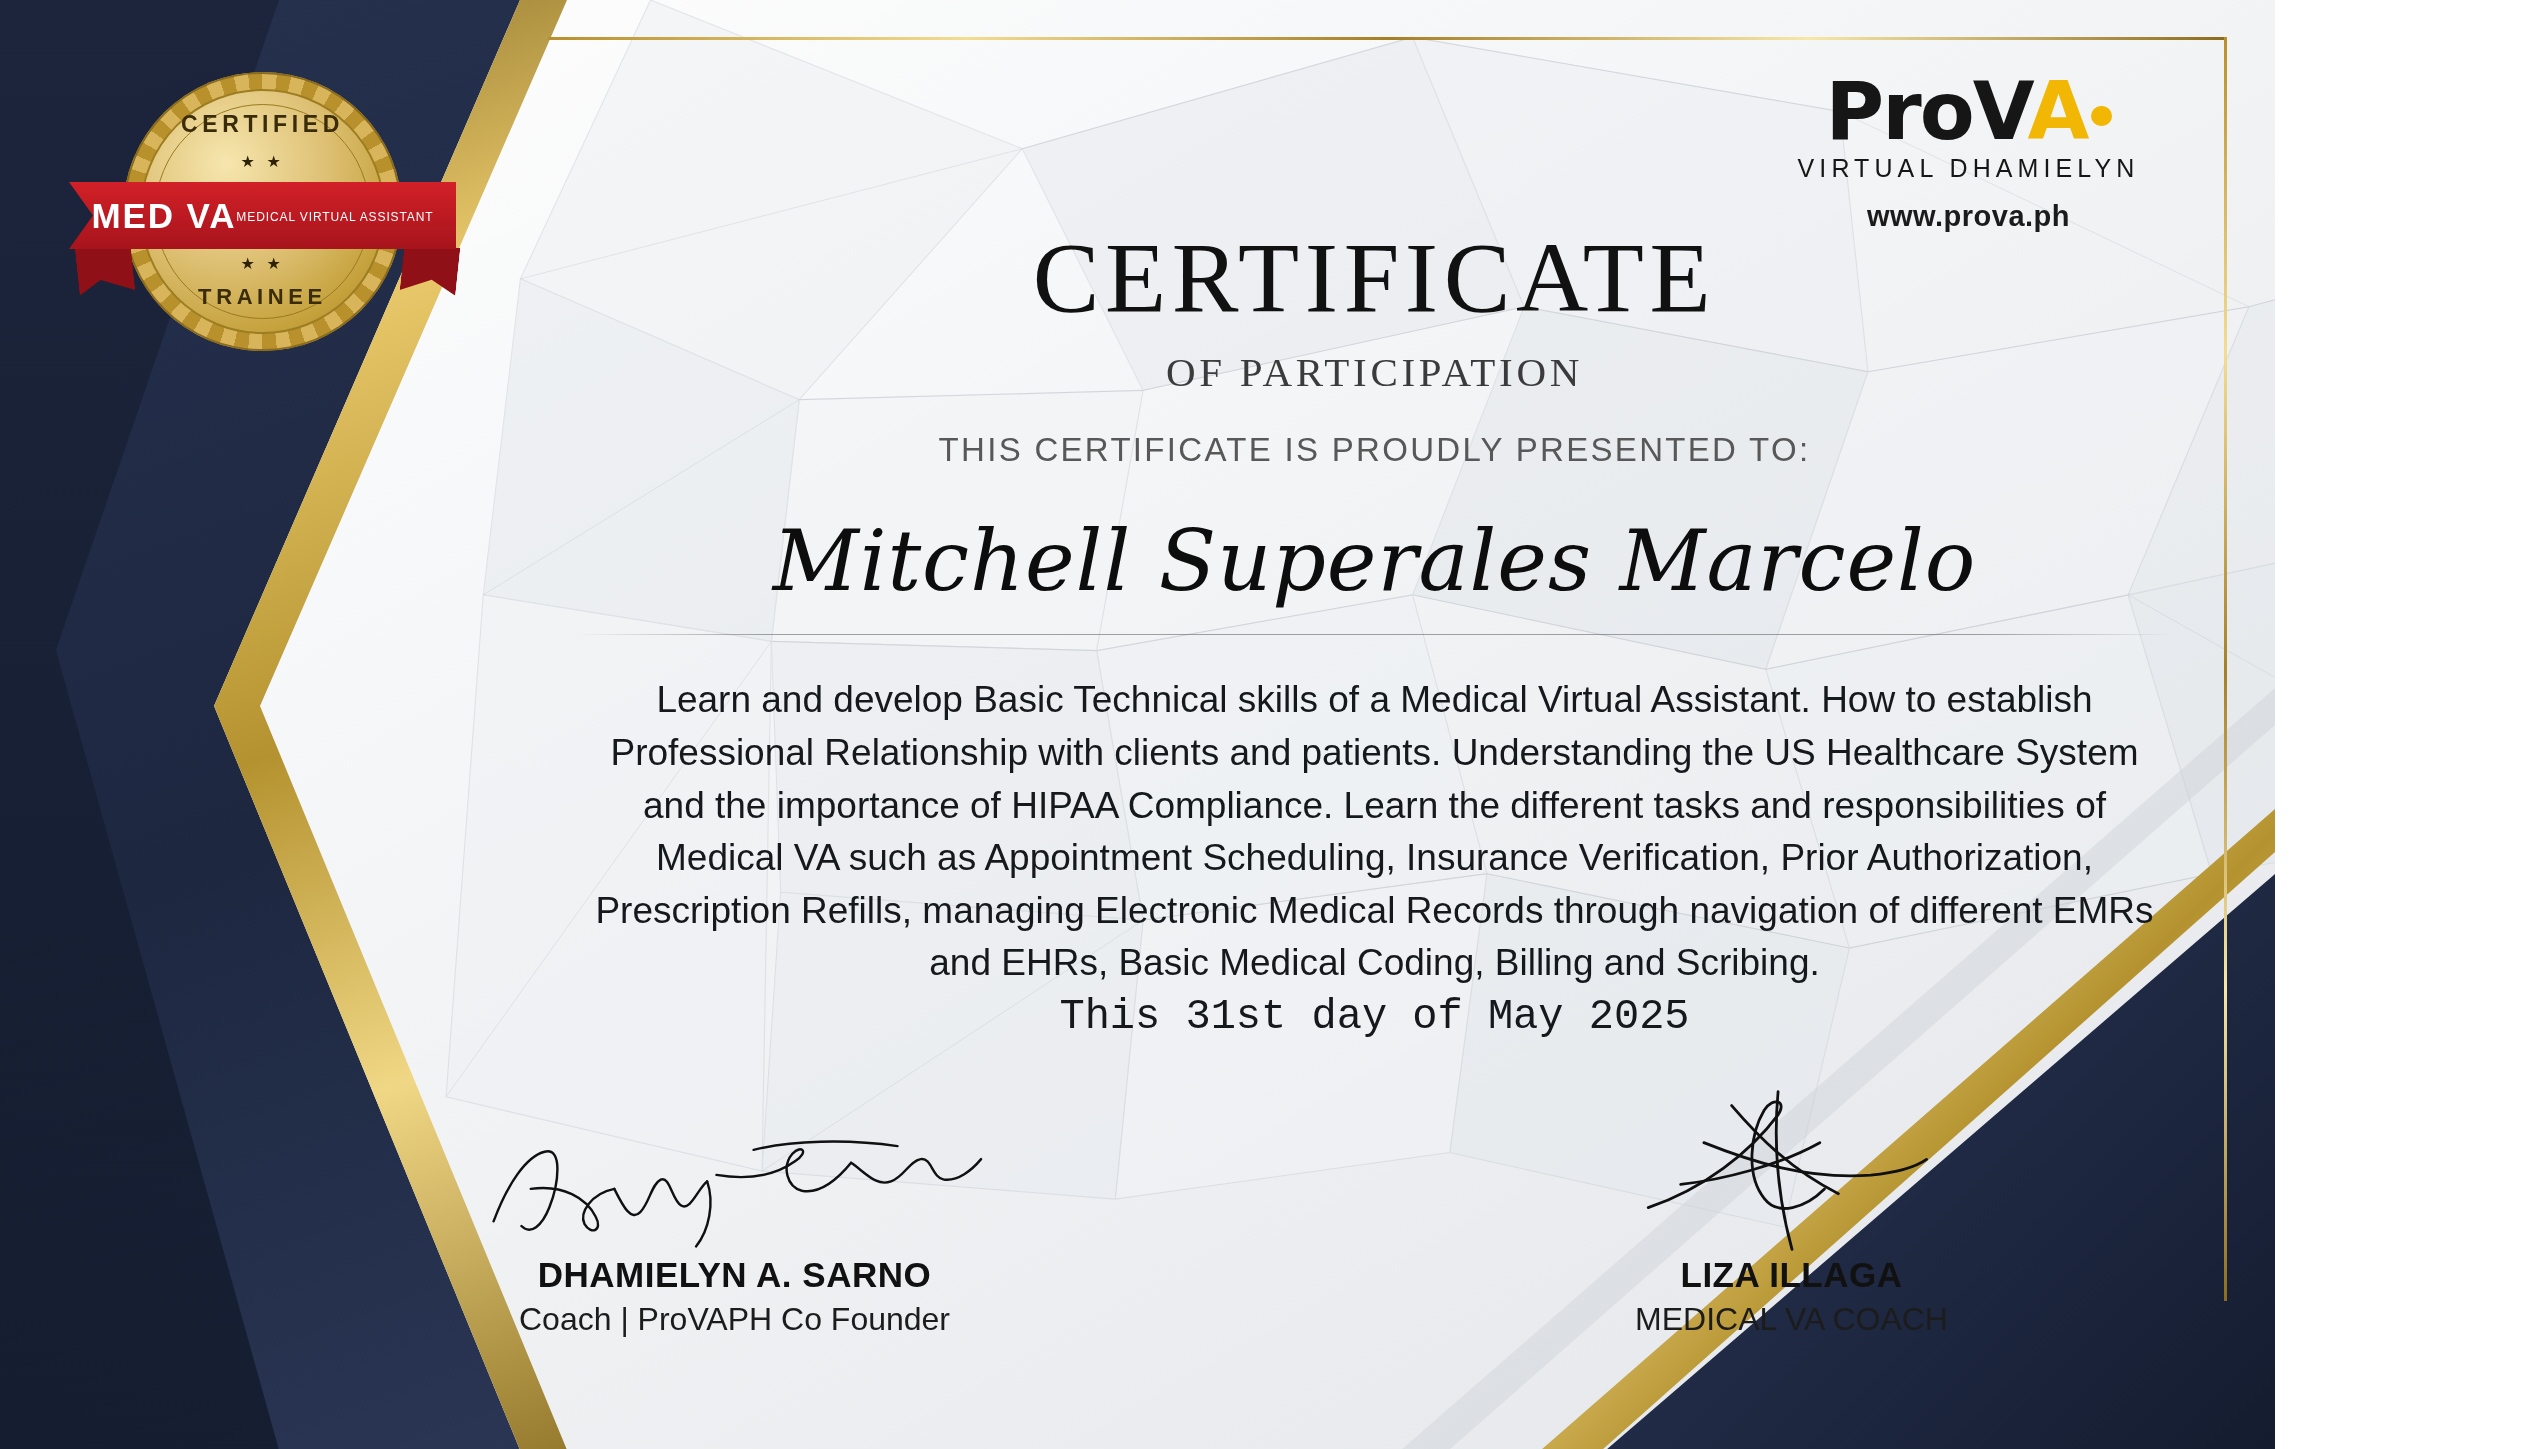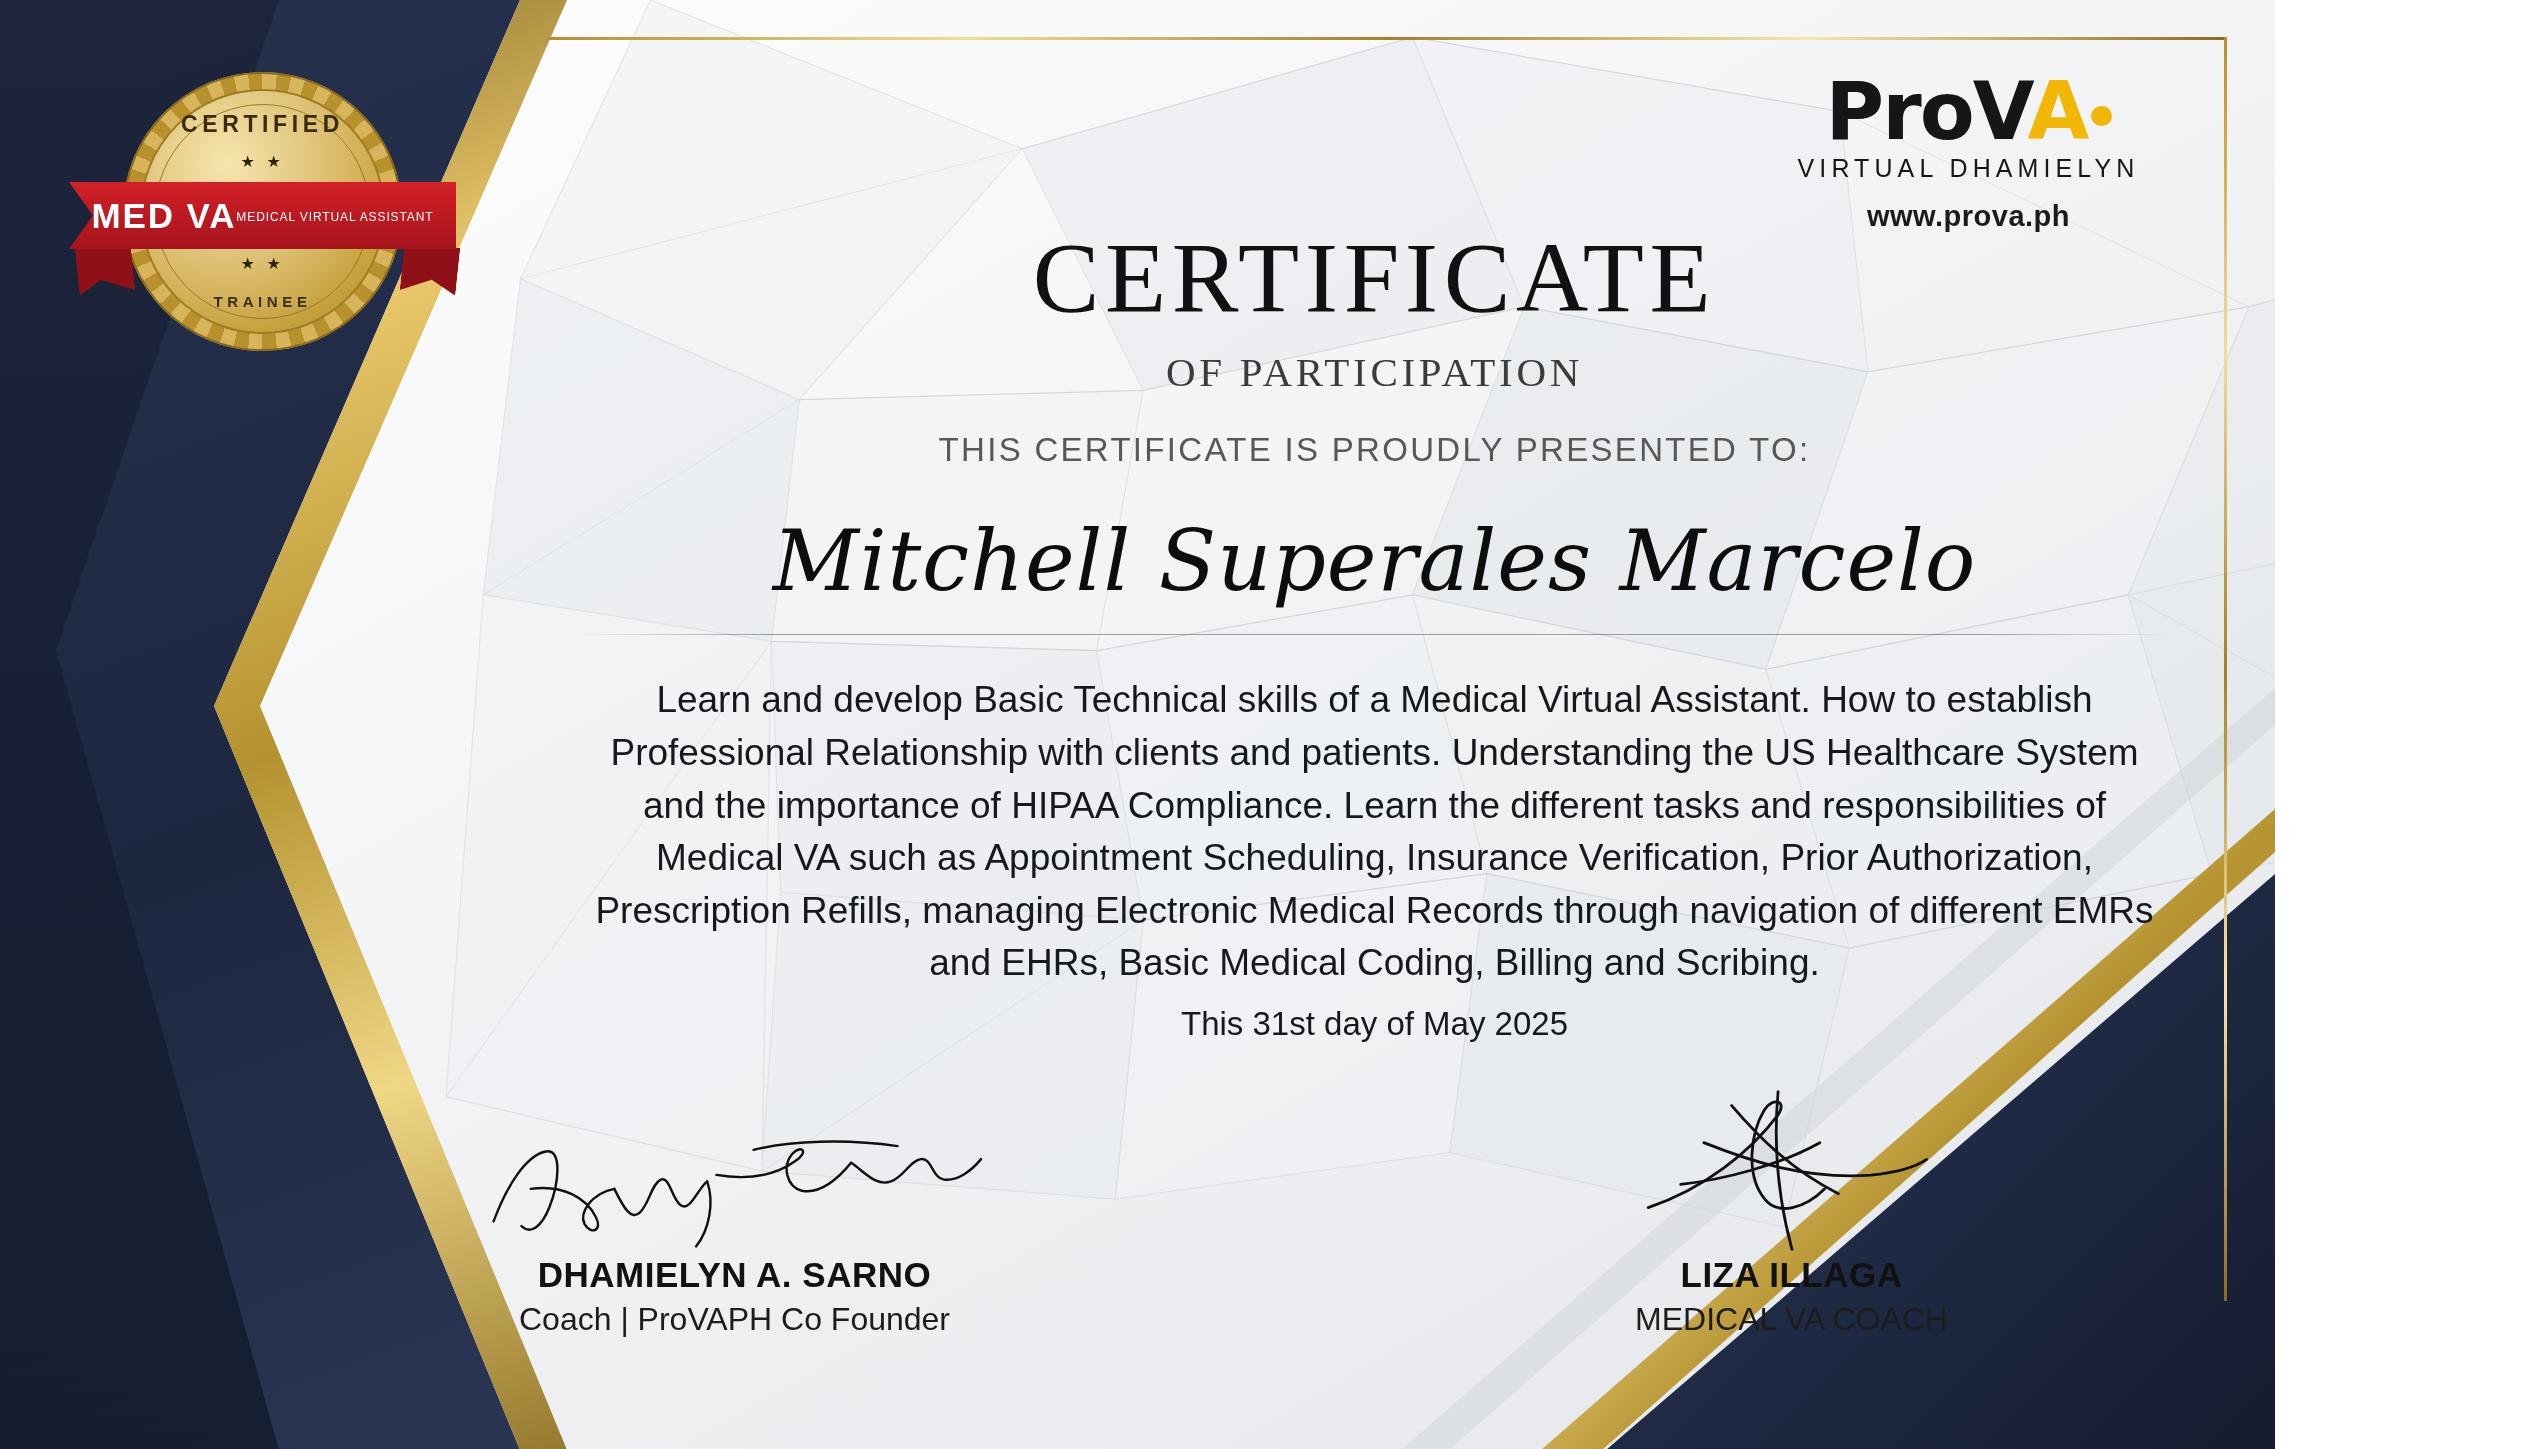--- a/index.html
+++ b/index.html
@@ -130,21 +130,21 @@
     color: #3a2c08;
     font-family: "Liberation Sans", sans-serif;
   }
   .seal-text-top {
     top: 39px;
     font-size: 23px;
     letter-spacing: 4.6px;
   }
   .seal-text-bottom {
     bottom: 41px;
-    font-size: 15px;
+    font-size: 22px;
     letter-spacing: 4.6px;
   }
   .seal-stars {
     position: absolute;
     left: 0; right: 0;
     text-align: center;
     color: #2e2206;
     font-size: 16px;
     letter-spacing: 3.7px;
   }
@@ -290,24 +290,24 @@
     font-family: "Liberation Sans", sans-serif;
     font-size: 37px;
     line-height: 1.42;
     color: #15181c;
     margin: 39px auto 0;
     width: 1933px;
     max-width: 100%;
     text-align: center;
   }
   .date-line {
-    font-family: Liberation Sans, sans-serif;
-    font-size: 33px;
+    font-family: Liberation Mono, monospace;
+    font-size: 42px;
     color: #15181c;
-    margin-top: 15px;
+    margin-top: 3px;
   }
 
   
   .signatures {
     position: absolute;
     left: 400px;
     right: 149px;
     bottom: 112px;
     display: flex;
     justify-content: space-between;

